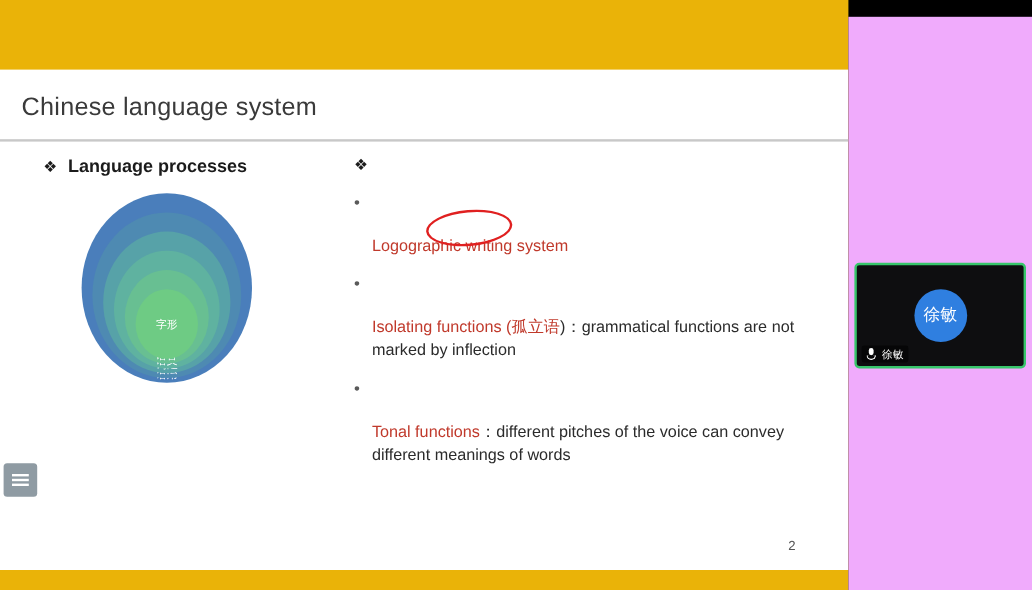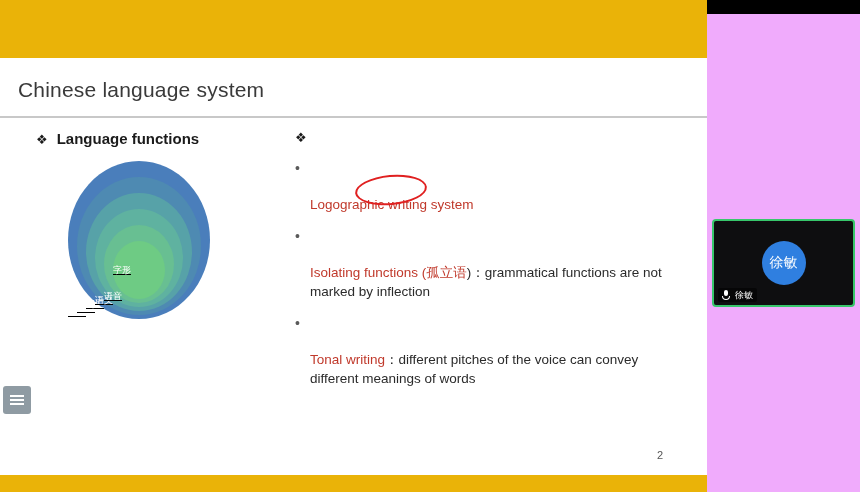--- a/index.html
+++ b/index.html
@@ -84,22 +84,22 @@
     position: relative;
     margin-top: 14px;
     width: 250px;
     height: 160px;
   }
   .ring {
     position: absolute;
     border-radius: 50%;
     display: flex;
     align-items: flex-end;
+    justify-content: center;
     box-sizing: border-box;
-    text-decoration: underline;
   }
   .ring span {
     font-size: 9px;
     color: #ffffff;
     font-family: "Liberation Sans", sans-serif;
     padding-bottom: 2px;
     line-height: 1;
   }
   .ring.r1 { left: 32px; top: 0px;  width: 142px; height: 158px; background: #4a7ebb; }
   .ring.r2 { left: 41px; top: 16px; width: 124px; height: 138px; background: #4e8ab2; }
@@ -274,21 +274,21 @@
   <div class="share-region">
 
     <div class="slide">
 
       <div class="slide-title">Chinese language system</div>
       <div class="title-rule"></div>
 
       <div class="col-left">
         <div class="heading">
           <span class="bullet-glyph">❖</span>
-          <span>Language functions</span>
+          <span>Language processes</span>
         </div>
 
         <div class="diagram">
           <div class="ring r1" style="background: rgb(74, 126, 187);">
             <span>语用</span>
           </div>
           <div class="ring r2" style="background: rgb(78, 138, 178);">
             <span>语法</span>
           </div>
           <div class="ring r3" style="background: rgb(87, 162, 168);">
@@ -323,21 +323,21 @@
           <div class="bullet-row">
             <span class="dot">•</span>
             <span class="bullet-text">
               <span class="term-red">Isolating functions (</span><span class="term-cn">孤立语</span><span>)：grammatical functions are not marked by inflection</span>
             </span>
           </div>
 
           <div class="bullet-row">
             <span class="dot">•</span>
             <span class="bullet-text">
-              <span class="term-red">Tonal writing</span><span>：different pitches of the voice can convey different meanings of words</span>
+              <span class="term-red">Tonal functions</span><span>：different pitches of the voice can convey different meanings of words</span>
             </span>
           </div>
 
         </div>
       </div>
 
       <div class="ink-circle"></div>
 
       <div class="slide-number">2</div>
     </div>

